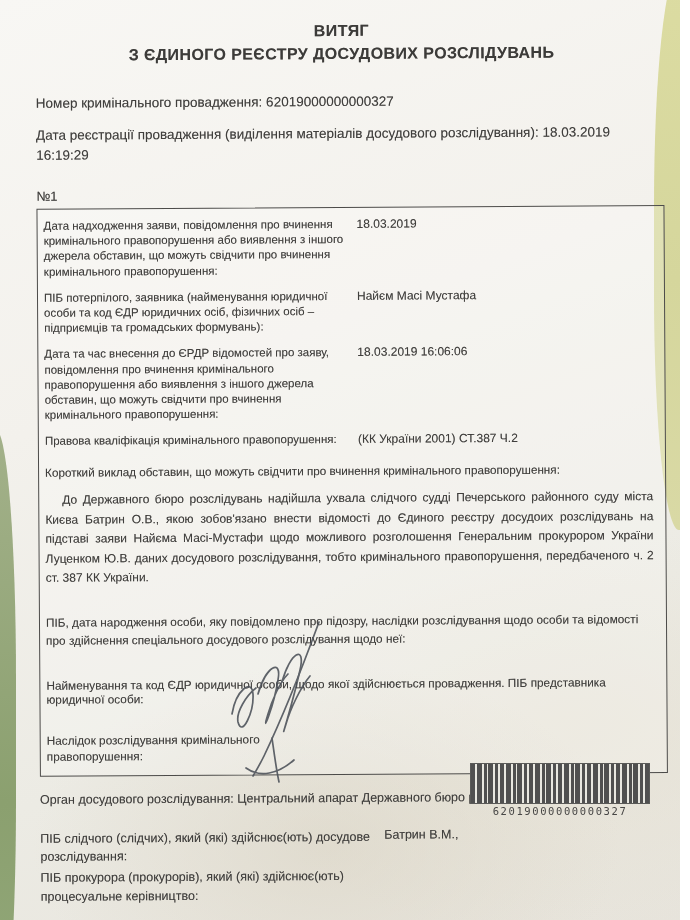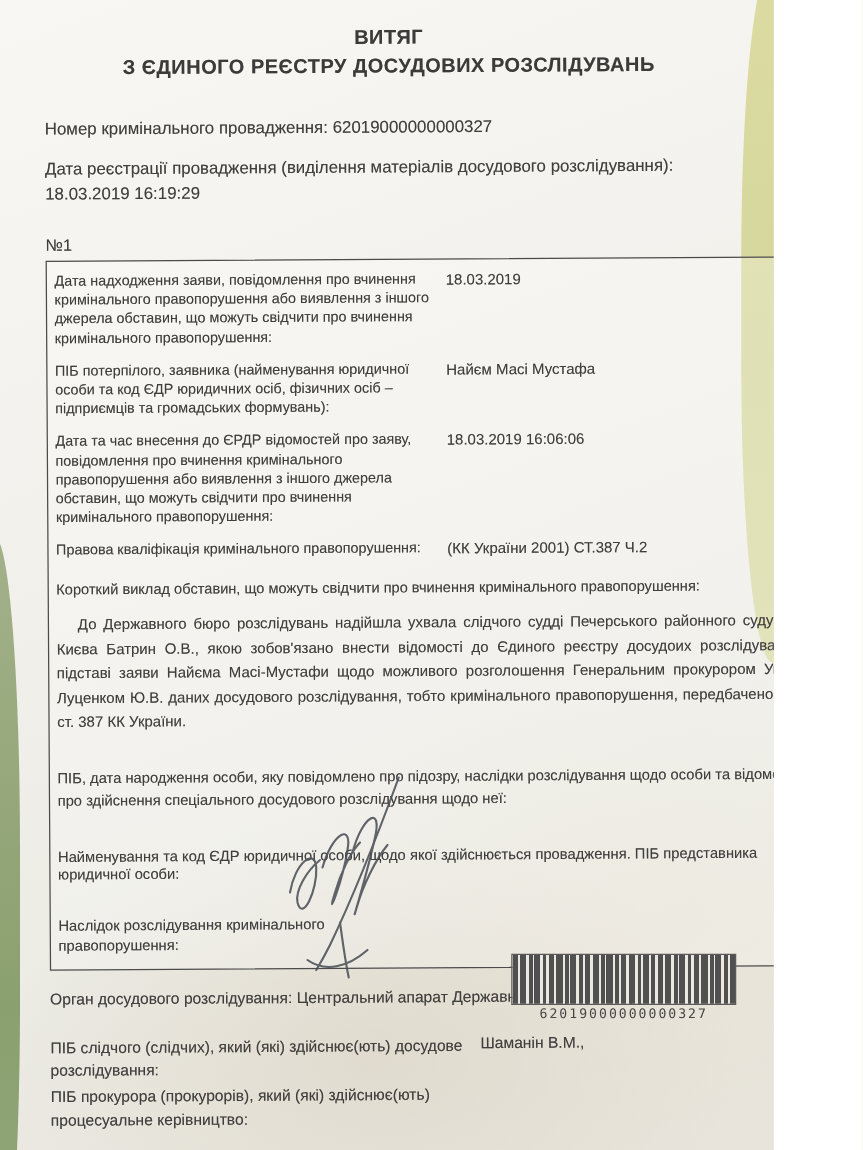--- a/index.html
+++ b/index.html
@@ -3,21 +3,21 @@
 <meta charset="utf-8">
 <style>
   * { margin:0; padding:0; box-sizing:border-box; }
   html,body { width:690px; height:920px; }
   body {
     font-family:"Liberation Sans", sans-serif;
     color:#403f3d;
     overflow:hidden;
   }
   .photo {
-    position:relative; width:619px; height:920px;
+    position:relative; width:680px; height:920px;
     background:#e9e7dd; overflow:hidden;padding-left:32px;
   }
   .paper {
     position:absolute; inset:0;
     background:
       radial-gradient(ellipse 420px 260px at 48% 92%, rgba(216,209,192,.55), rgba(216,209,192,0) 70%),
       radial-gradient(ellipse 500px 300px at 85% 80%, rgba(228,222,206,.5), rgba(228,222,206,0) 70%),
       linear-gradient(160deg,#f8f7f4 0%, #f3f1ec 38%, #ecebe4 70%, #e7e4dc 100%);
   }
   .edge-right {
@@ -138,21 +138,21 @@
       <div class="extra-3">Наслідок розслідування кримінального правопорушення:</div>
     </div>
 
     <p class="organ-line">
       <span>Орган досудового розслідування:</span>
       <span>Центральний апарат Державного бюро розслідувань</span>
     </p>
 
     <div class="pair">
       <div class="plbl">ПІБ слідчого (слідчих), який (які) здійснює(ють) досудове розслідування:</div>
-      <div class="pval">Шаманін В.М.,</div>
+      <div class="pval">Батрин В.М.,</div>
     </div>
 
     <div class="pair tight">
       <div class="plbl">ПІБ прокурора (прокурорів), який (які) здійснює(ють) процесуальне керівництво:</div>
     </div>
 
   </div>
 
   <svg class="signature" viewBox="0 0 120 166" xmlns="http://www.w3.org/2000/svg">
     <g fill="none" stroke="#4b5058" stroke-width="1.7" stroke-linecap="round" opacity="0.88">

